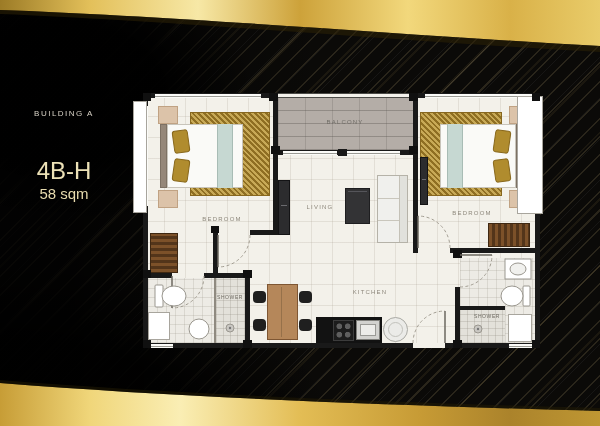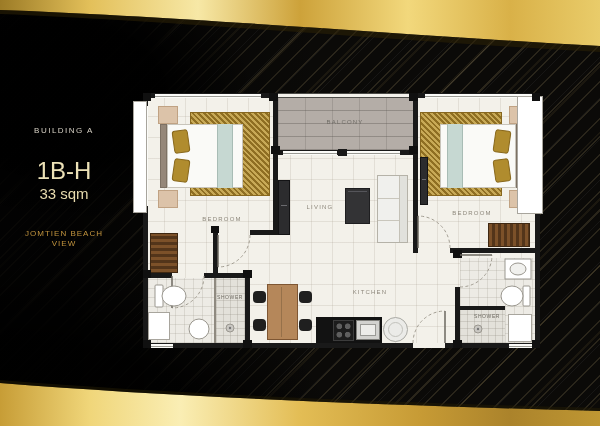--- a/index.html
+++ b/index.html
@@ -14,21 +14,21 @@
       #0b0a08;}
   .bg-shade{position:absolute;inset:0;
     background:
       radial-gradient(ellipse 260px 180px at 10% 22%, rgba(0,0,0,0.96) 0 40%, transparent 75%),
       linear-gradient(90deg, rgba(0,0,0,0.8) 0 12%, rgba(0,0,0,0.35) 30%, transparent 55%),
       radial-gradient(ellipse 420px 200px at 0% 100%, rgba(0,0,0,0.85) 0 45%, transparent 80%);}
   .ribbon-top{position:absolute;left:0;top:0;}
   .ribbon-bottom{position:absolute;left:0;top:356px;}
   
   .ptext{position:absolute;left:16px;width:96px;text-align:center;}
-  .building{top:109px;font-size:8px;letter-spacing:1.5px;color:#d8d2c6;margin-top:17px;}
+  .building{top:109px;font-size:8px;letter-spacing:1.5px;color:#d8d2c6;}
   .unit{top:157px;font-size:24px;color:#ece1b6;}
   .area{top:185px;font-size:15px;color:#e7dbae;}
   .view{top:229px;font-size:8px;letter-spacing:1px;color:#c2943e;line-height:10px;}
   .footer-text{position:absolute;right:6px;top:398px;font-size:15.5px;font-weight:bold;
     color:#b5502b;letter-spacing:.2px;text-shadow:0 1px 1px rgba(0,0,0,.45);z-index:9;}
   
   .plan{position:absolute;left:143px;top:93px;width:397px;height:255px;
     background-color:#f3f1ea;
     background-image:
       repeating-linear-gradient(0deg, rgba(160,150,135,.20) 0 1px, transparent 1px 21px),
@@ -125,26 +125,22 @@
         <stop offset="0.7" stop-color="#c79b35"></stop>
           <stop offset="0.85" stop-color="#ab832b"></stop>
         <stop offset="1" stop-color="#bf9733"></stop>
       </linearGradient>
     </defs>
     <path d="M0,27 C200,43 420,50 600,55 L600,70 H0 Z" fill="url(#g2)"></path>
     <path d="M0,24 C200,40 420,47 600,52 L600,55 C420,50 200,43 0,27 Z" fill="#241b04" opacity="0.5"></path>
   </svg>
 
   <div class="ptext building">BUILDING A</div>
-  <div class="ptext unit">1B-H</div>
-  <div class="ptext area">33 sqm</div>
-  <div class="ptext view">
-    <span>JOMTIEN BEACH</span><br>
-    <span>VIEW</span>
-  </div>
+  <div class="ptext unit">4B-H</div>
+  <div class="ptext area">58 sqm</div>
 
 
   <div class="plan">
 
     <div class="balcony-floor" style="left:135px;top:5px;width:135px;height:52px;"></div>
     <div class="bathfloor" style="left:5px;top:185px;width:97px;height:65px;"></div>
     <div class="showerfloor" style="left:73px;top:185px;width:29px;height:65px;"></div>
     <div class="bathfloor" style="left:317px;top:165px;width:75px;height:85px;"></div>
     <div class="showerfloor" style="left:317px;top:217px;width:45px;height:33px;"></div>
     <div class="partition" style="left:71px;top:185px;width:2px;height:65px;"></div>

